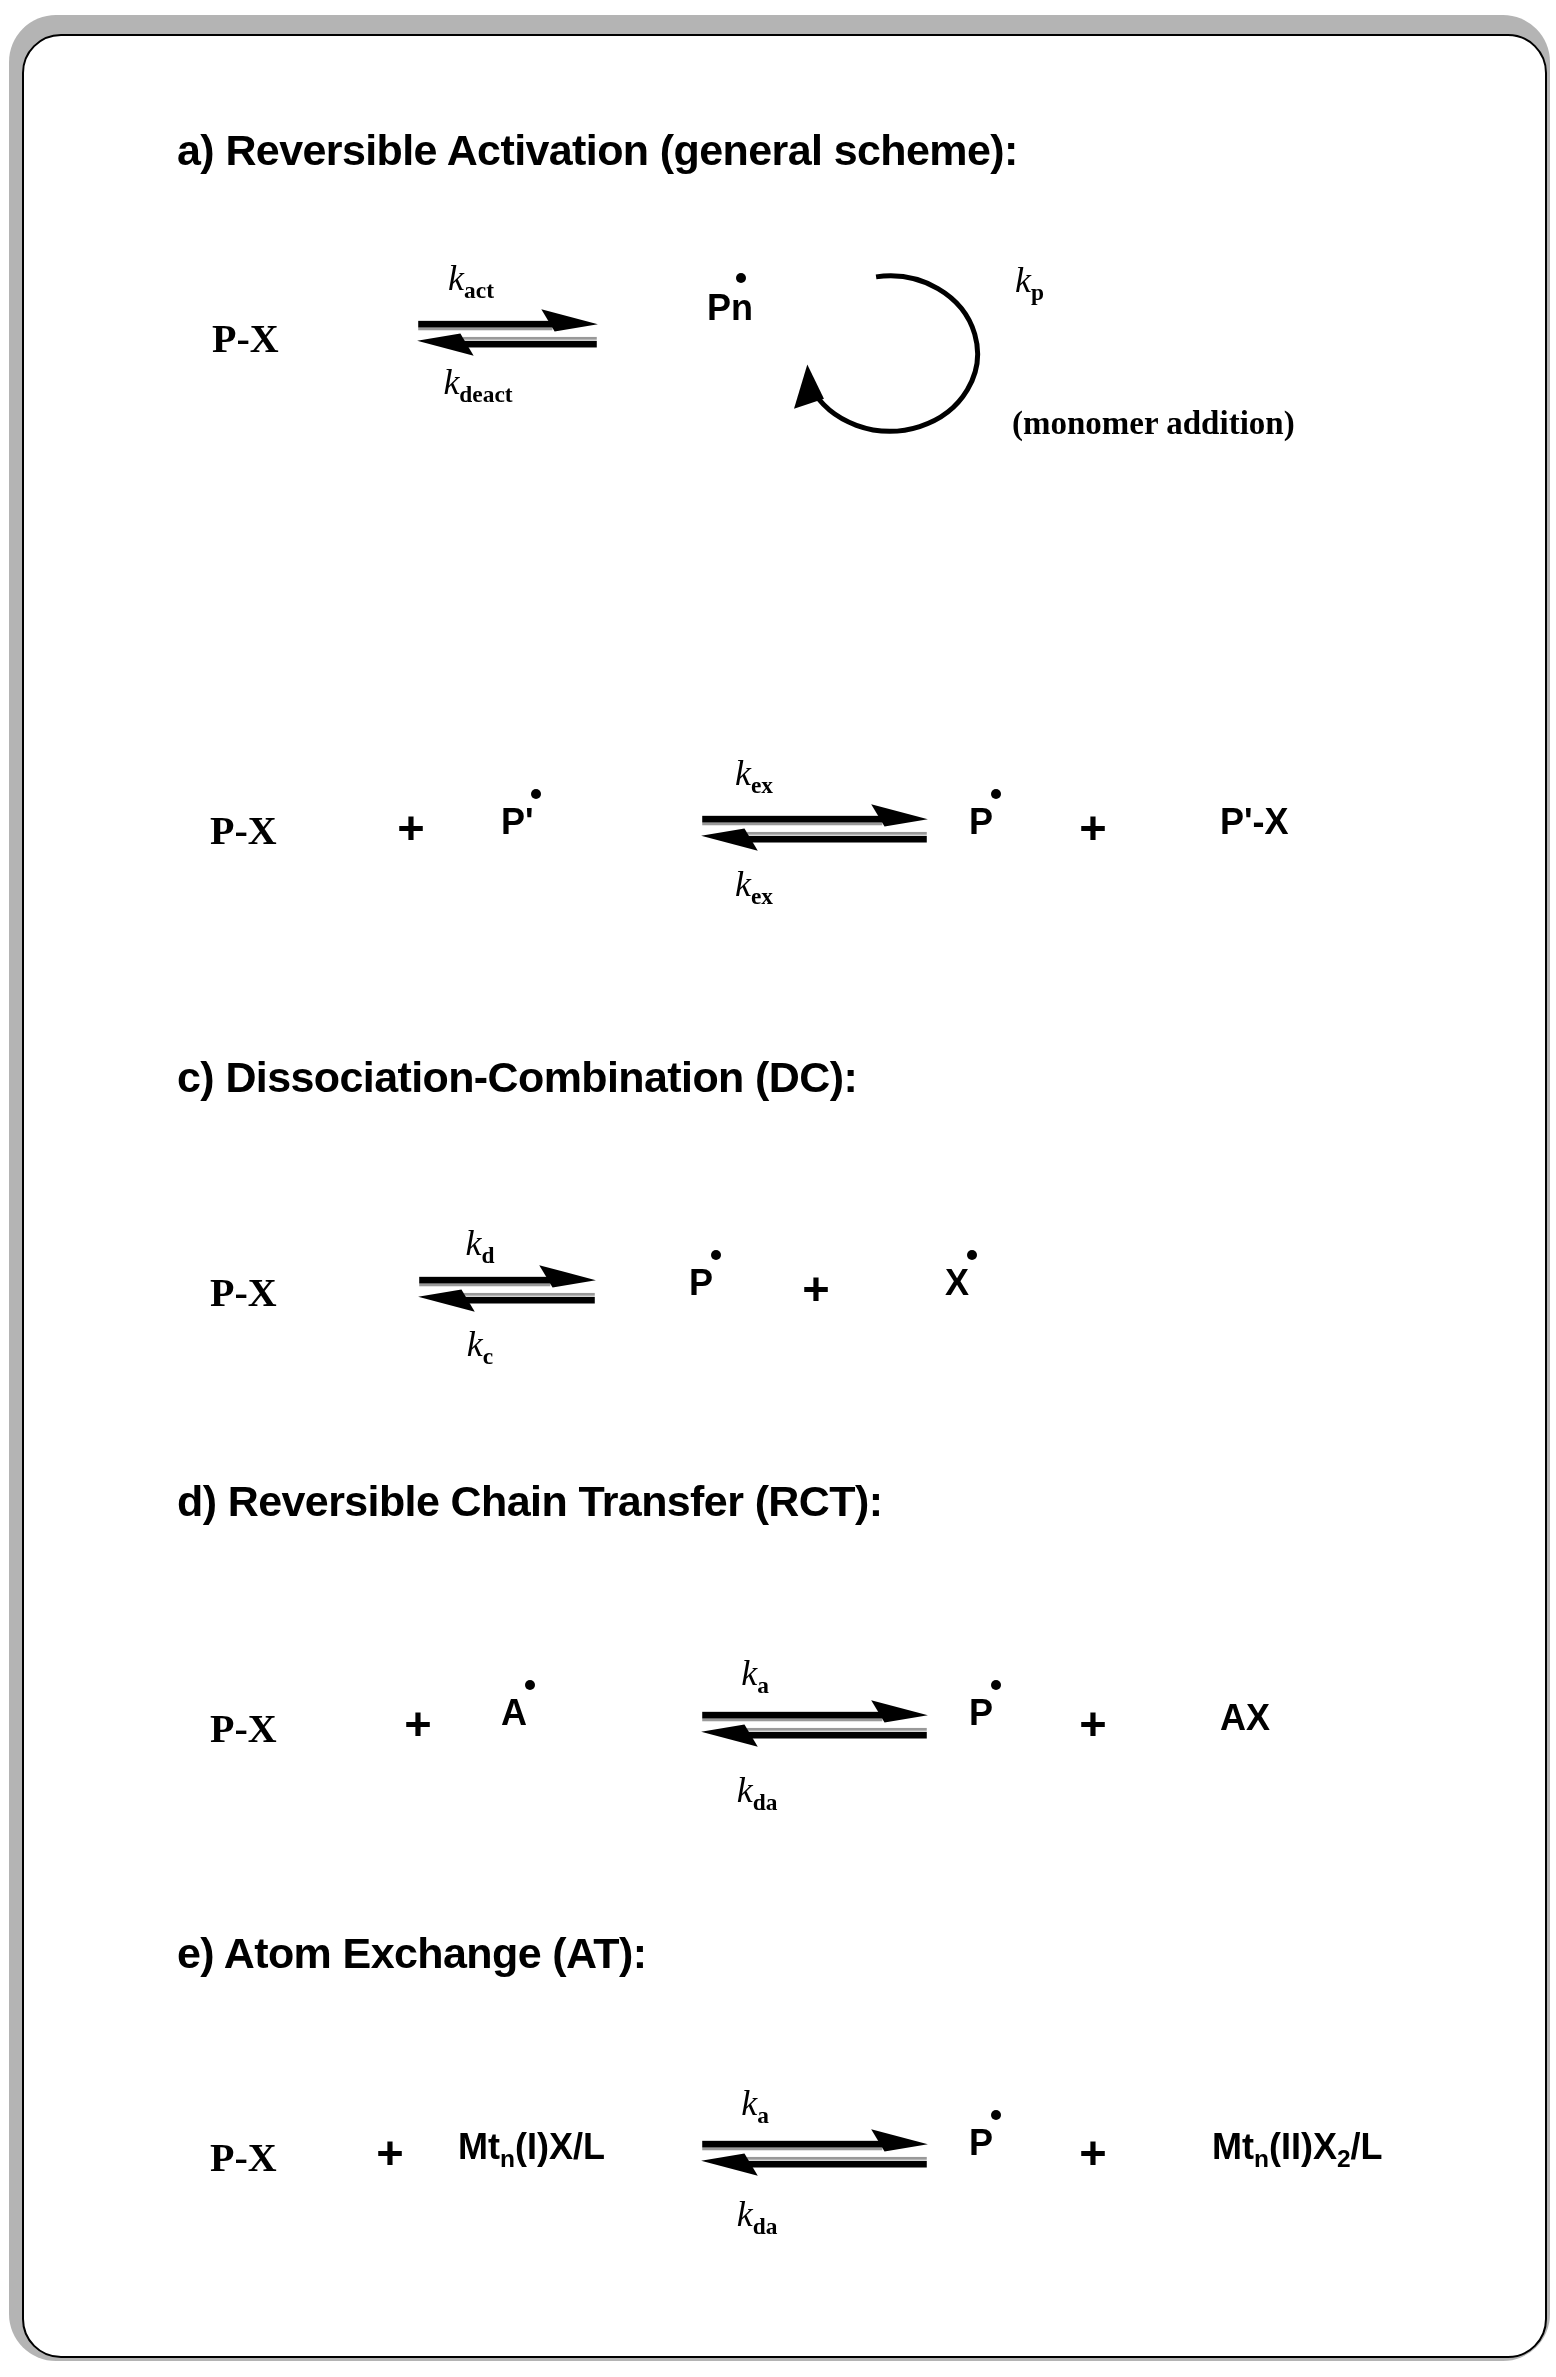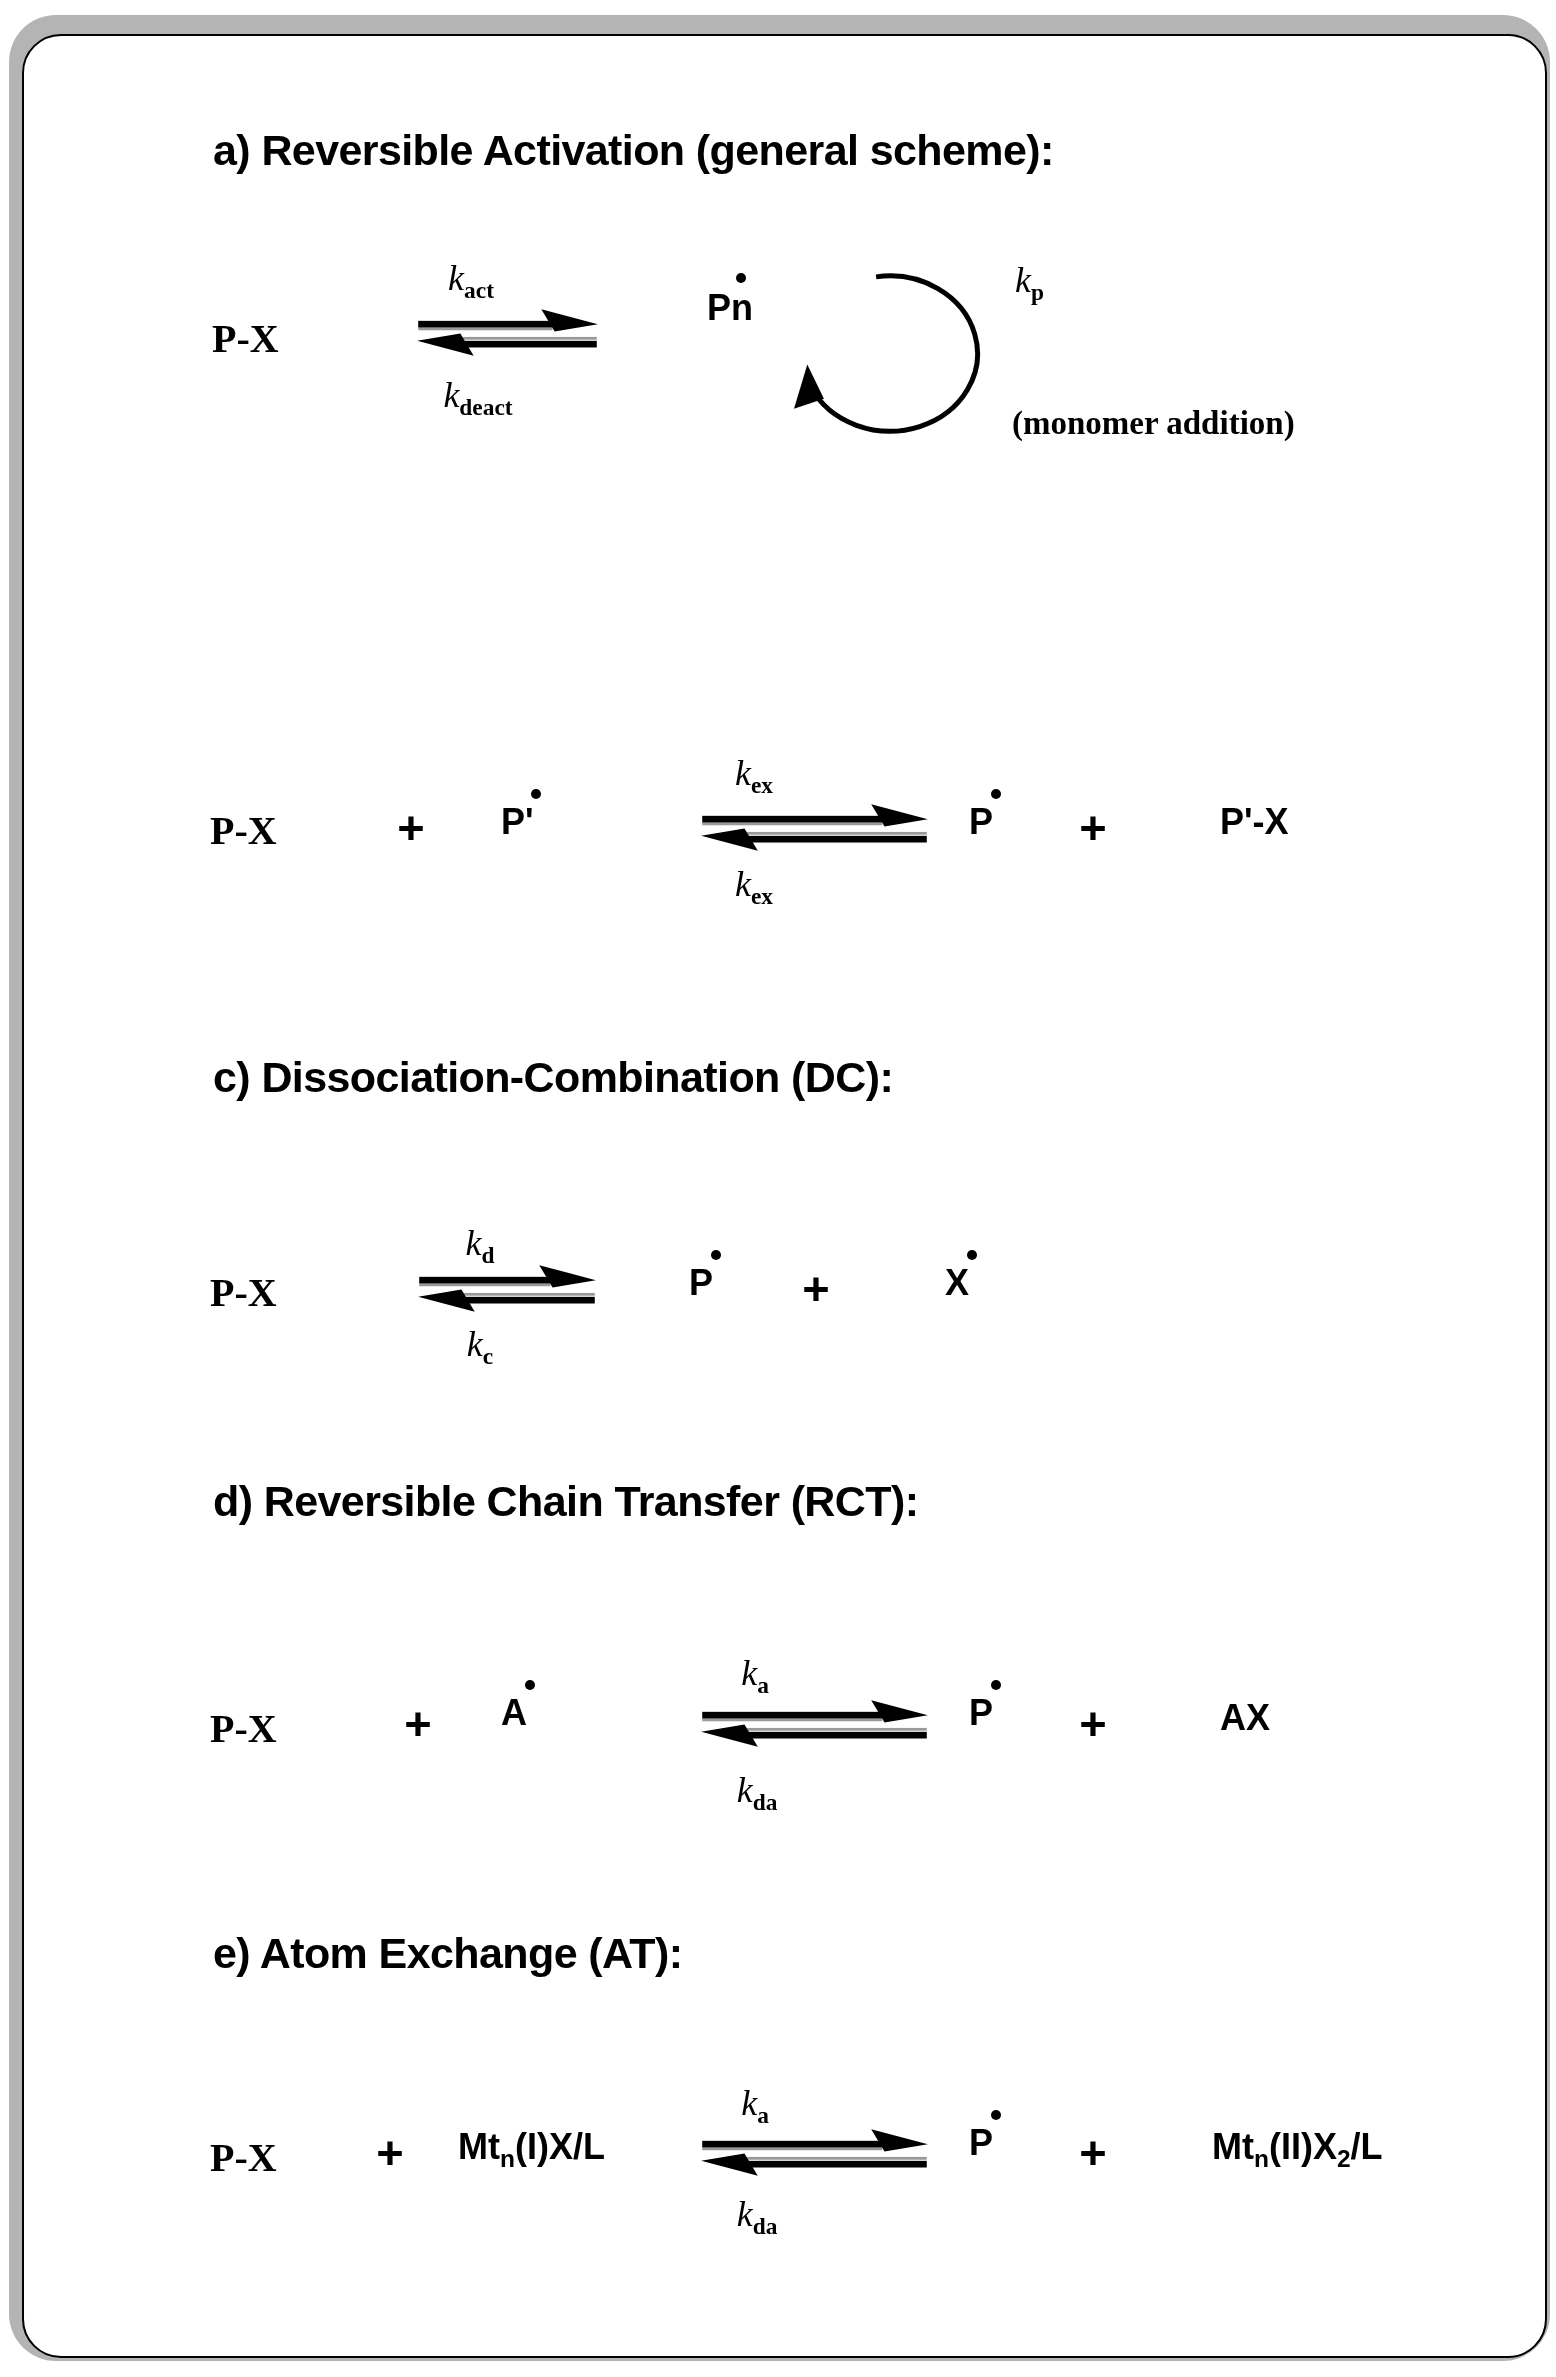--- a/index.html
+++ b/index.html
@@ -4,21 +4,21 @@
 <style>
   html,body{margin:0;padding:0;background:#ffffff;}
   body{width:1557px;height:2377px;overflow:hidden;
        font-family:"Liberation Sans",sans-serif;color:#000;}
   .page{position:relative;width:1557px;height:2377px;background:#fff;}
   .frame{position:absolute;left:9px;top:14.5px;width:1541px;height:2346px;
          background:#b4b4b4;border-radius:47px;}
   .card{position:absolute;left:22px;top:34px;width:1521px;height:2320px;
         background:#ffffff;border:2.8px solid #000;border-radius:39px;}
   .heading{position:absolute;font:700 43px "Liberation Sans",sans-serif;
-           white-space:nowrap;letter-spacing:-0.6px;margin-left:36px;}
+           white-space:nowrap;letter-spacing:-0.6px;}
   .sp-serif{position:absolute;font:700 40px "Liberation Serif",serif;white-space:nowrap;}
   .sp{position:absolute;font:700 36px "Liberation Sans",sans-serif;white-space:nowrap;}
   .sp sub, .sp-sub{font-size:24.5px;line-height:0;}
   .plus{position:absolute;font:700 47px "Liberation Sans",sans-serif;
         transform:translateX(-50%);line-height:1;}
   .kl{position:absolute;transform:translateX(-50%);white-space:nowrap;
       font:italic 400 36px "Liberation Serif",serif;}
   .kl sub{font-style:normal;font-weight:700;font-size:23.4px;line-height:0;text-align:center;}
   .kl.left-align{transform:none;}
   .note{position:absolute;font:700 33px "Liberation Serif",serif;white-space:nowrap;margin-top:44px;}
@@ -41,21 +41,21 @@
   <svg class="eq" style="left:416px;top:309px" width="183" height="47" viewBox="0 0 330 84">
     <rect x="4" y="33" width="242" height="5" fill="#999"></rect>
     <rect x="4" y="21" width="242" height="12" fill="#000"></rect>
     <polygon points="328,27 226,0 250,40" fill="#000"></polygon>
     <rect x="84" y="50" width="242" height="5" fill="#999"></rect>
     <rect x="84" y="57" width="242" height="12" fill="#000"></rect>
     <polygon points="2,57 104,84 80,44" fill="#000"></polygon>
   </svg>
 
   <div class="kl" style="left:471px;top:257px"><span>k</span><sub>act</sub></div>
-  <div class="kl" style="left:478px;top:374px"><span>k</span><sub>deact</sub></div>
+  <div class="kl" style="left:478px;top:361px"><span>k</span><sub>deact</sub></div>
 
   <div class="sp" style="left:707px;top:287px"><span>Pn</span><span class="dot over-n"></span></div>
 
   <svg class="eq" style="left:794px;top:271px" width="193" height="167" viewBox="0 0 348 300">
     <path d="M 148 10 A 158 140 0 1 1 30 208" fill="none" stroke="#000" stroke-width="9"></path>
     <polygon points="24,168 0,248 54,230" fill="#000"></polygon>
   </svg>
 
   <div class="kl left-align" style="left:1015px;top:259px"><span>k</span><sub>p</sub></div>
   <div class="note" style="left:1012px;top:361px">(monomer addition)</div>

